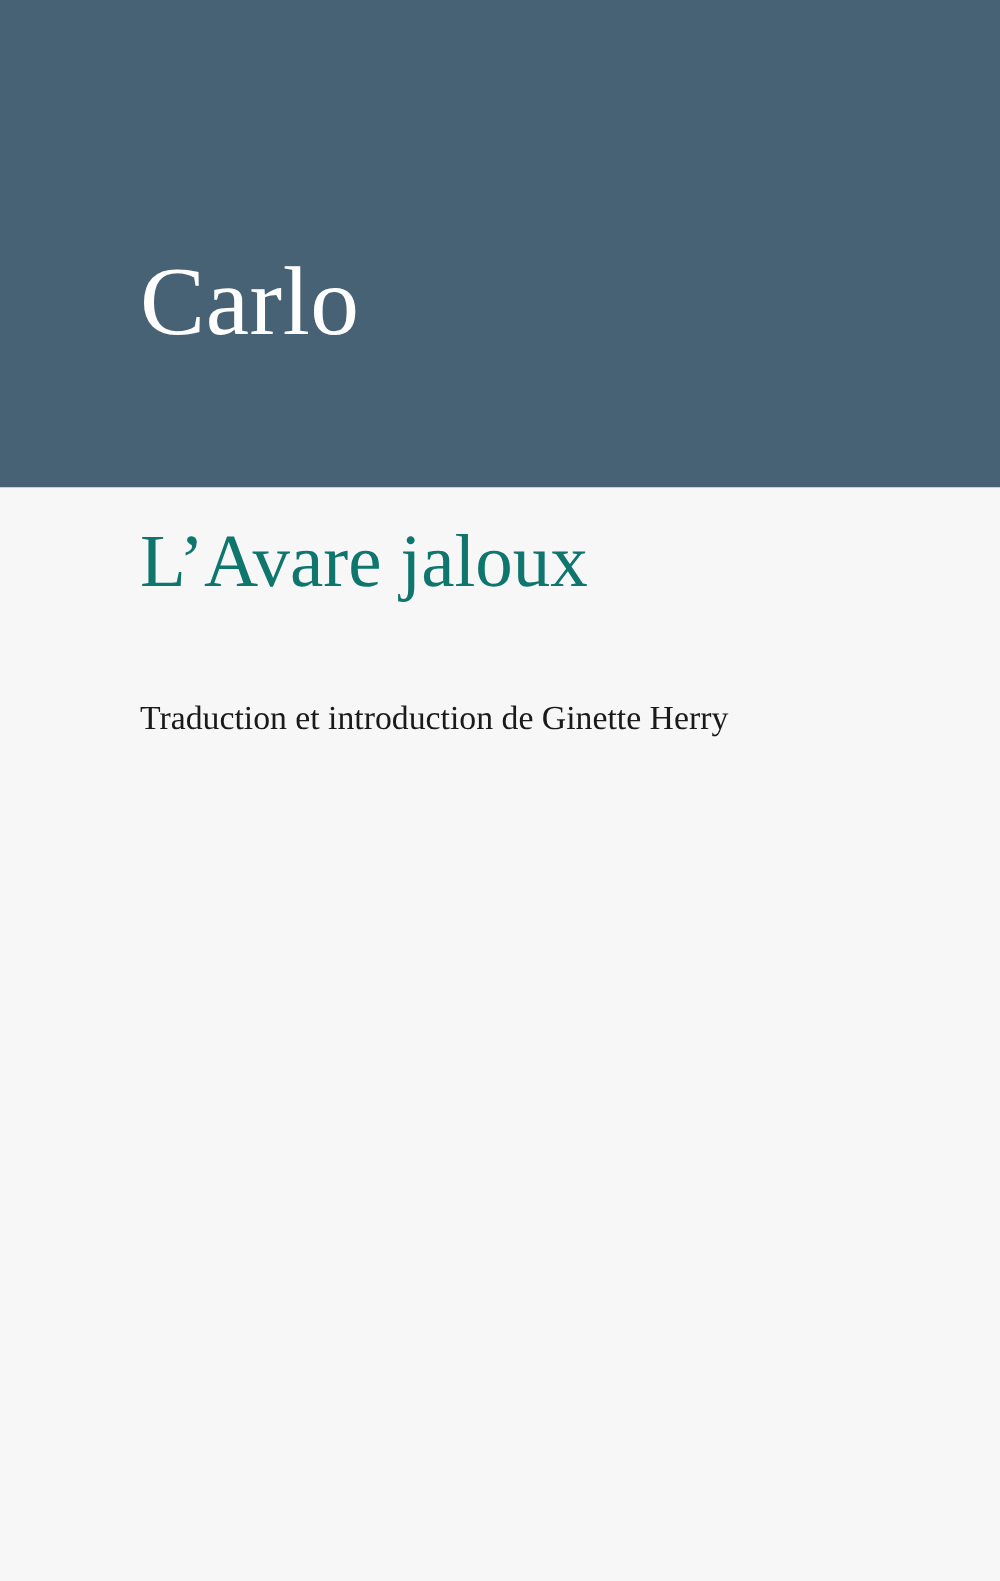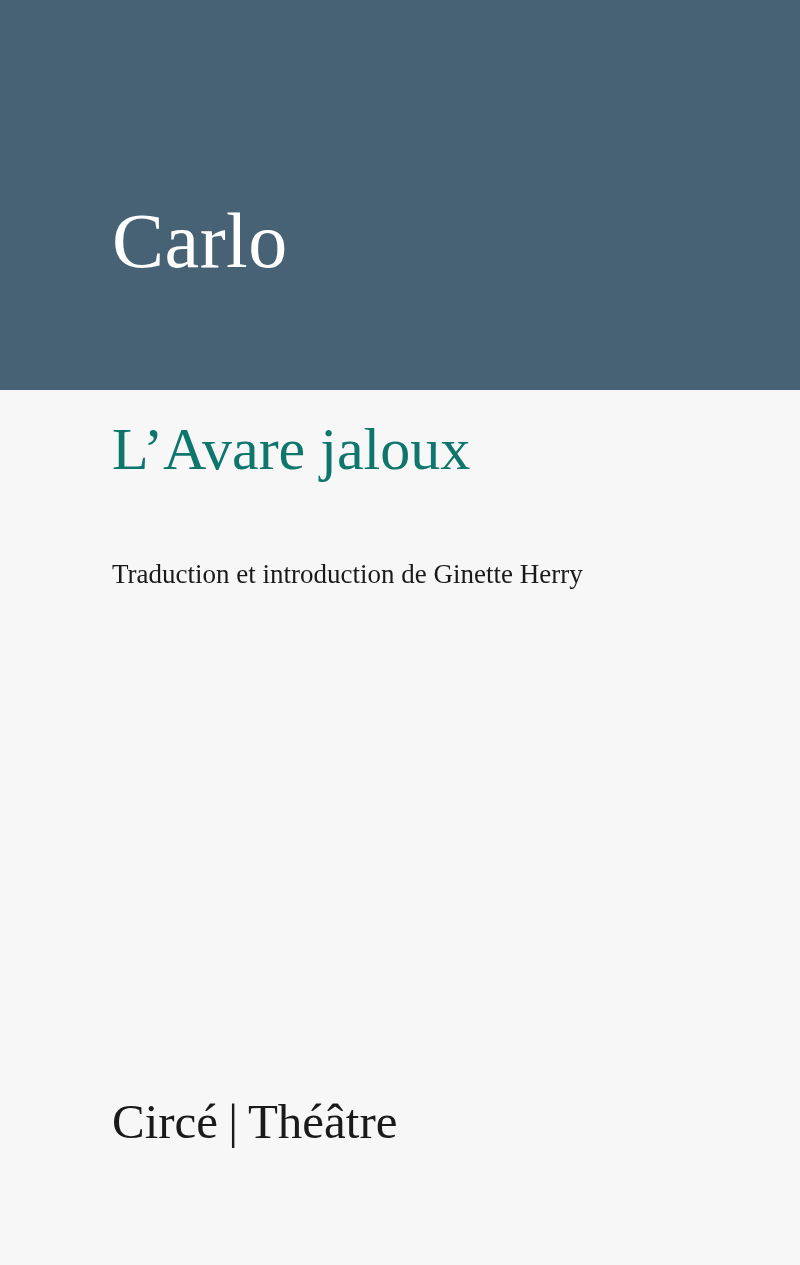--- a/index.html
+++ b/index.html
@@ -115,17 +115,14 @@
   <div class="author">
     <span class="author-line">Carlo</span>
   </div>
 
   <div class="body-area"></div>
 
   <div class="title">L’Avare jaloux</div>
 
   <div class="subtitle">Traduction et introduction de Ginette Herry</div>
 
-  <div class="publisher">
-    <span>Circé</span><span class="sep">|</span><span>Théâtre</span>
-  </div>
 
 </div>
 
 </body></html>

